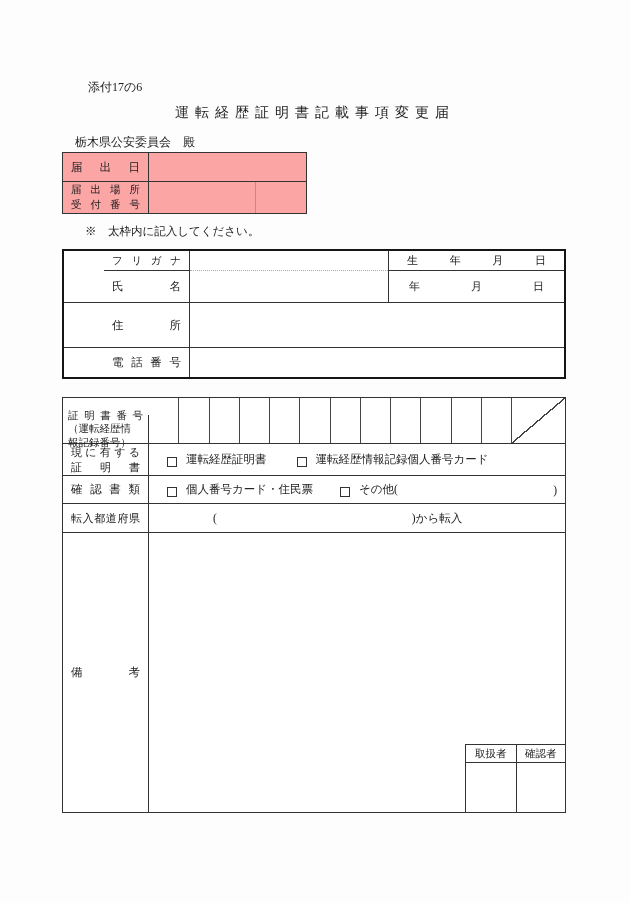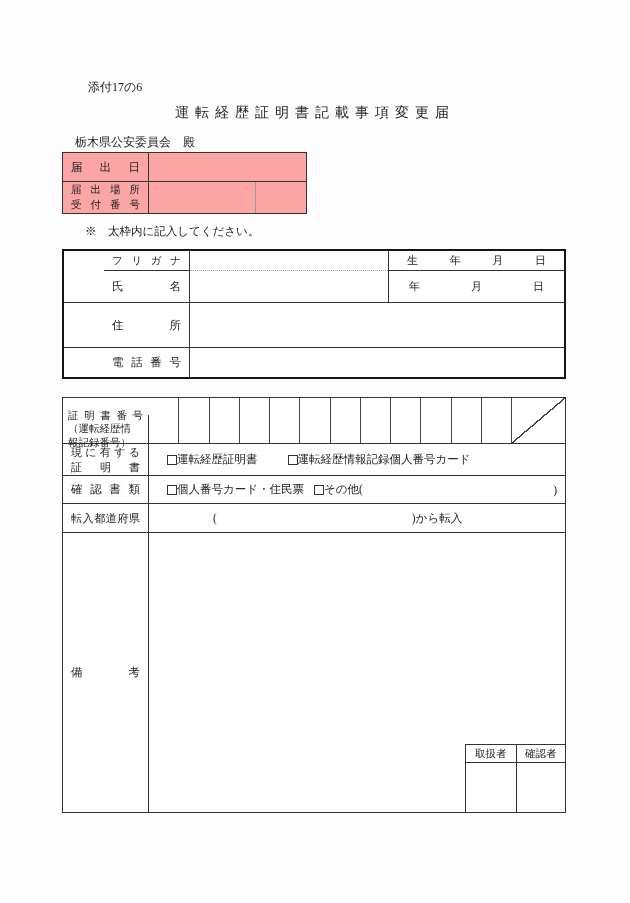--- a/index.html
+++ b/index.html
@@ -69,21 +69,21 @@
   .t3 .small-label { font-size: 10.5px; line-height: 1.3; padding: 0 5px; margin-top: 17px; }
   .t3 .digit { flex: 1 1 0; border-right: 1px solid #444; }
   .t3 .diag { width: 53px; flex: 0 0 53px;
         background: linear-gradient(to bottom right,
           transparent calc(50% - 0.7px), #444 calc(50% - 0.7px),
           #444 calc(50% + 0.7px), transparent calc(50% + 0.7px)); }
   .t3 .content { flex: 1 1 auto; display: flex; align-items: center;
         font-size: 11.5px; }
   .cb { display: inline-block; width: 10px; height: 10px;
         border: 1px solid #333; background: #fff; flex: 0 0 10px; }
-  .opt { display: flex; align-items: center; }
+  .opt { display: flex; align-items: flex-end; gap: 9px; }
   .t3 .remarks-content { position: relative; }
   .subtable { position: absolute; right: 0; bottom: 0; width: 100px; height: 68px;
         border-left: 1px solid #333; border-top: 1px solid #333; display: flex; }
   .sub-col { flex: 1 1 50%; display: flex; flex-direction: column; }
   .sub-col + .sub-col { border-left: 1px solid #333; }
   .sub-head { height: 18px; border-bottom: 1px solid #333; text-align: center;
         font-size: 10.5px; line-height: 18px; }
   .sub-body { flex: 1 1 auto; }
 </style>
 </head>
@@ -194,21 +194,21 @@
 
     <div class="row r3">
       <div class="lblcell">
           <div class="just">確認書類</div>
         </div>
       <div class="content" style="padding-left:18px;">
         <span class="opt">
           <span class="cb"></span>
           <span>個人番号カード・住民票</span>
         </span>
-        <span class="opt" style="margin-left:10px;">
+        <span class="opt" style="margin-left:27px;">
           <span class="cb"></span>
           <span>その他(</span>
         </span>
         <span style="flex:1 1 auto;"></span>
         <span style="padding-right:8px;">)</span>
       </div>
     </div>
 
     <div class="row r4">
       <div class="lblcell" style="font-size:11px;">

